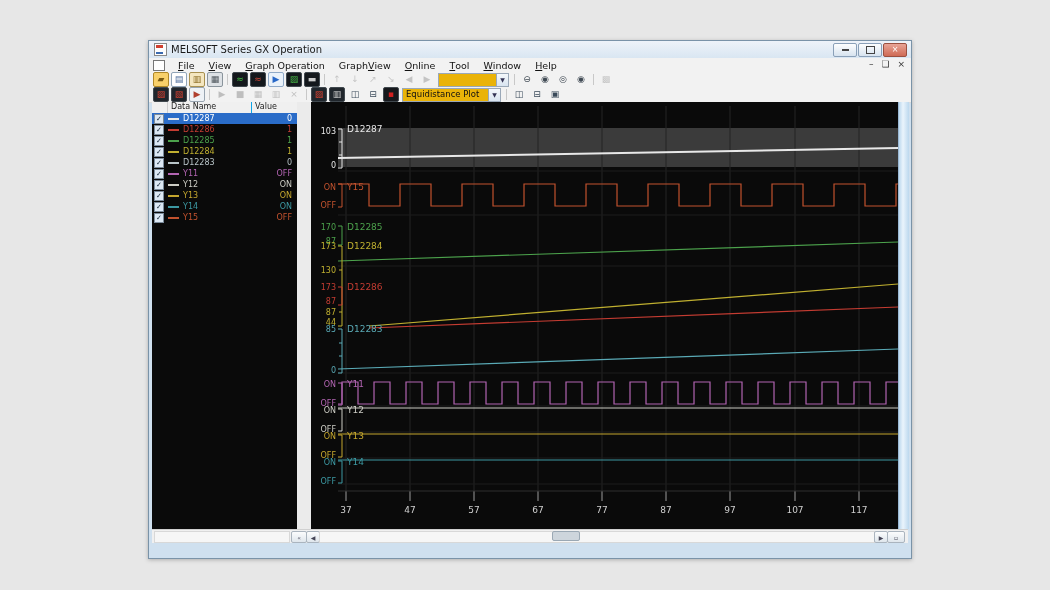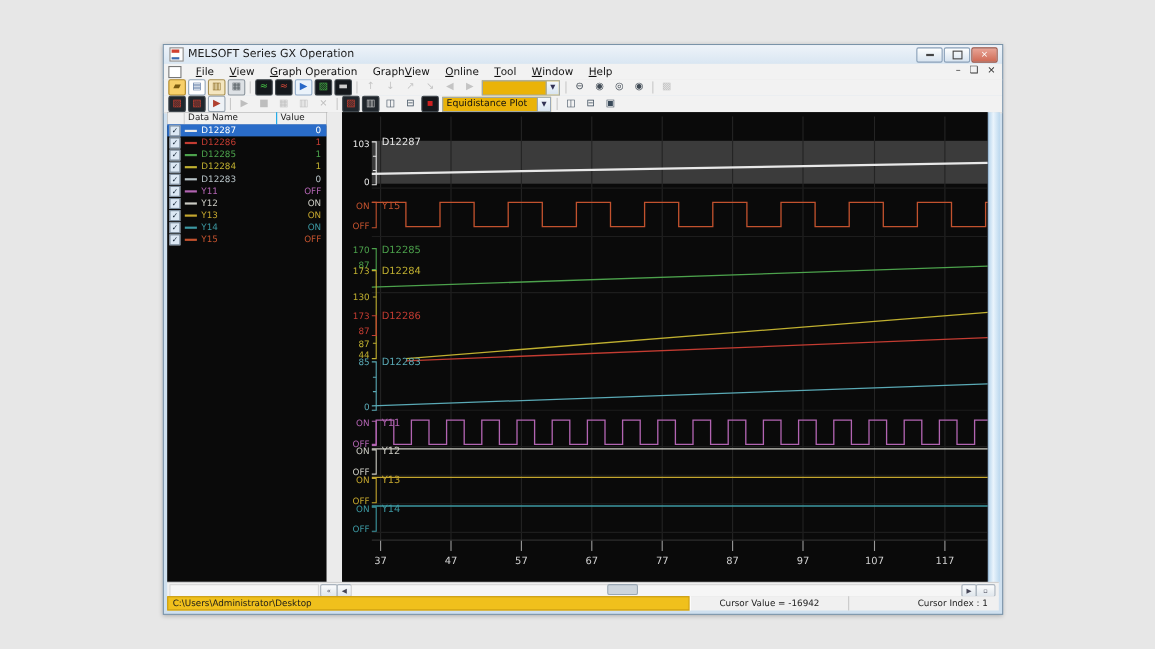--- a/index.html
+++ b/index.html
@@ -349,18 +349,13 @@
   <div class="abs hscrollrow">
     <span class="strack" style="left:2px;width:134px"></span>
     <span class="sbtn" style="left:139px;width:14px">«</span>
     <span class="sbtn" style="left:154px;width:12px">◀</span>
     <span class="strack" style="left:167px;width:554px"></span>
     <span class="sthumb" style="left:400px;width:26px"></span>
     <span class="sbtn" style="left:722px;width:12px">▶</span>
     <span class="sbtn" style="left:735px;width:16px">▫</span>
   </div>
 
-  <div class="abs statusbar">
-    <span class="stpath">C:\Users\Administrator\Desktop</span>
-    <span class="stmid">Cursor Value = -16942</span>
-    <span class="stright">Cursor Index : 1</span>
-  </div>
 </div>
 
 </body></html>

